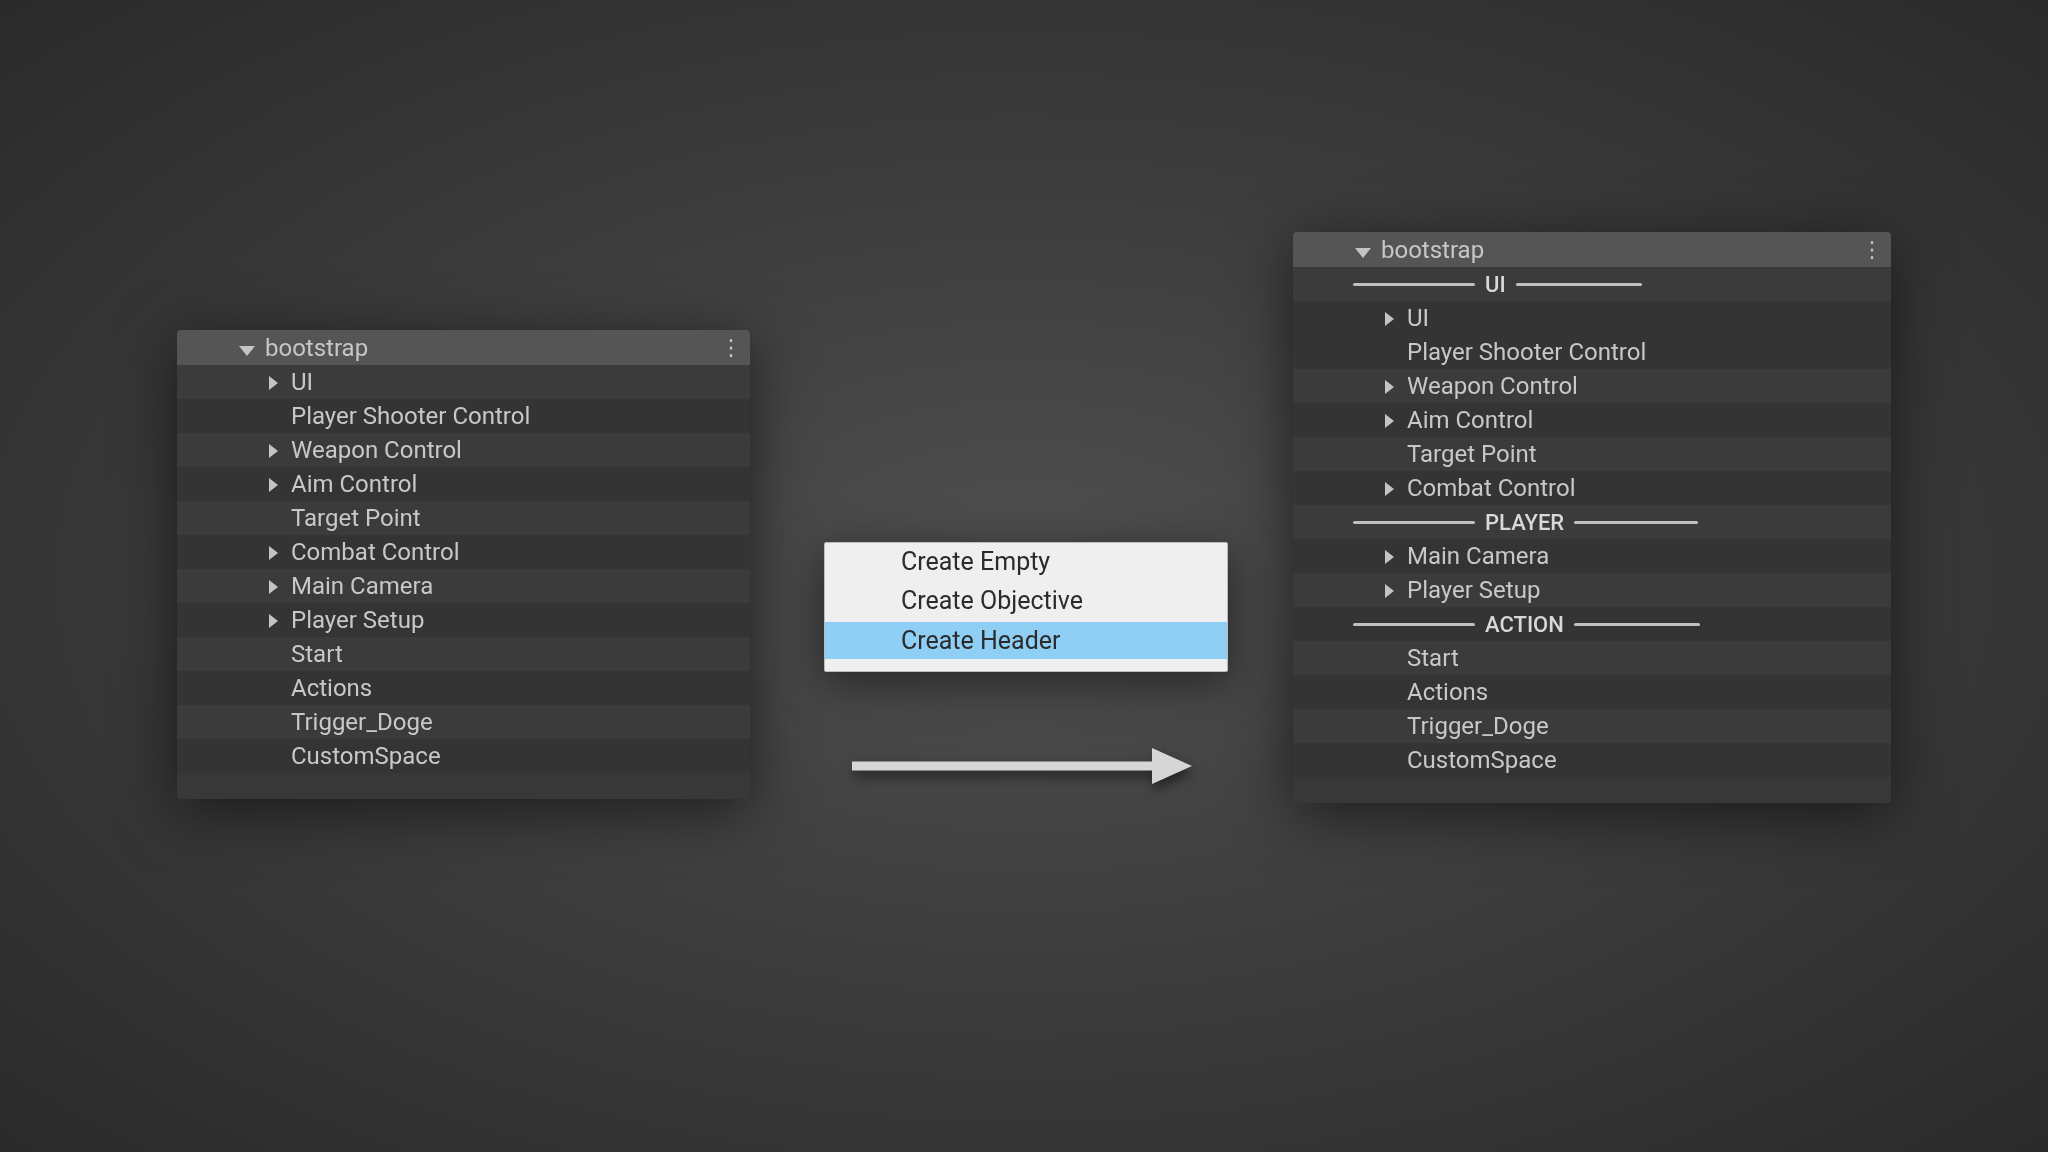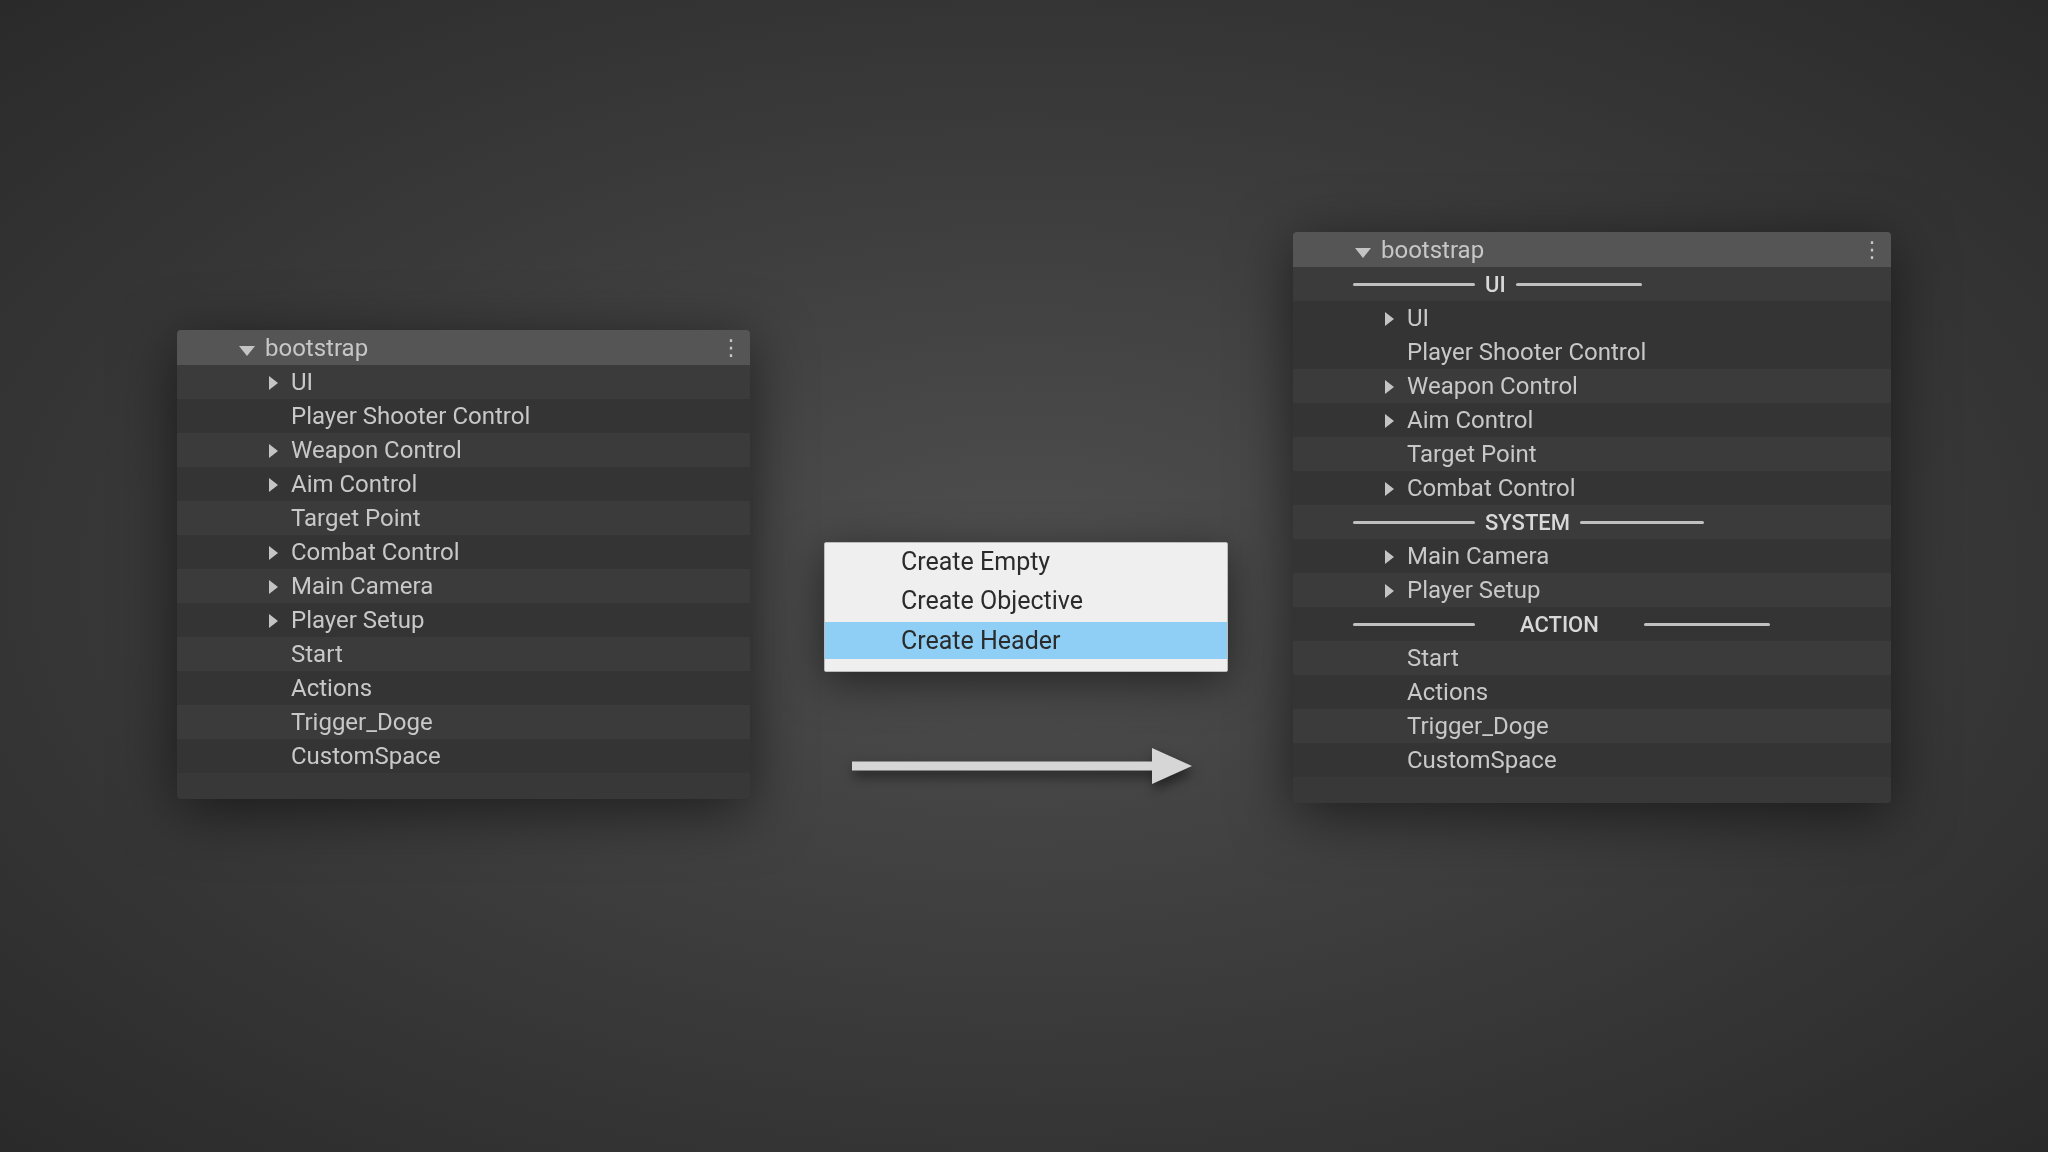--- a/index.html
+++ b/index.html
@@ -235,32 +235,32 @@
       <div class="row alt-a">
         <span class="arrow"></span>
         <span class="label">Target Point</span>
       </div>
       <div class="row alt-b">
         <span class="arrow"><span class="arrow-tri-right"></span></span>
         <span class="label">Combat Control</span>
       </div>
       <div class="divider-row alt-a" data-key="player" style="background: rgb(59, 59, 59);">
         <span class="line left"></span>
-        <span class="dl-text">SYSTEM</span>
+        <span class="dl-text">PLAYER</span>
         <span class="line right"></span>
       </div>
       <div class="row alt-b">
         <span class="arrow"><span class="arrow-tri-right"></span></span>
         <span class="label">Main Camera</span>
       </div>
       <div class="row alt-a">
         <span class="arrow"><span class="arrow-tri-right"></span></span>
         <span class="label">Player Setup</span>
       </div>
-      <div class="divider-row alt-b" data-key="action" style="background: rgb(52, 52, 52); gap: 35px;">
+      <div class="divider-row alt-b" data-key="action" style="background: rgb(52, 52, 52);">
         <span class="line left"></span>
         <span class="dl-text">ACTION</span>
         <span class="line right"></span>
       </div>
       <div class="row alt-a">
         <span class="arrow"></span>
         <span class="label">Start</span>
       </div>
       <div class="row alt-b">
         <span class="arrow"></span>

